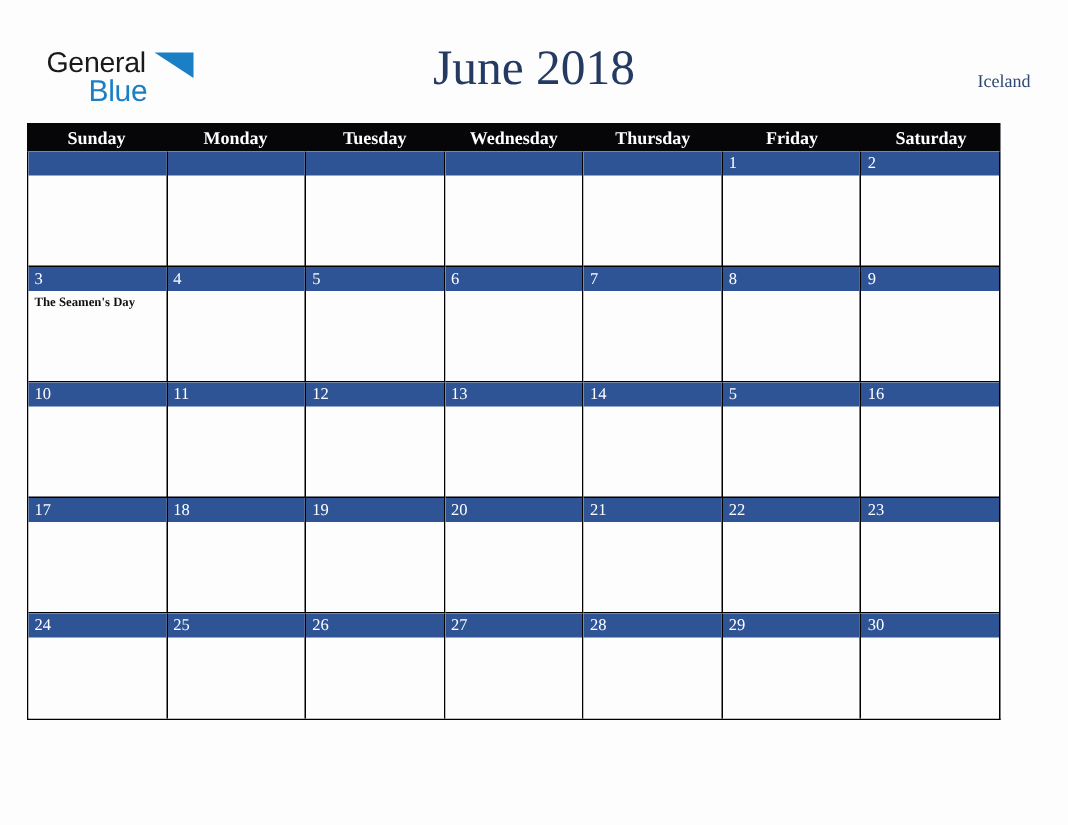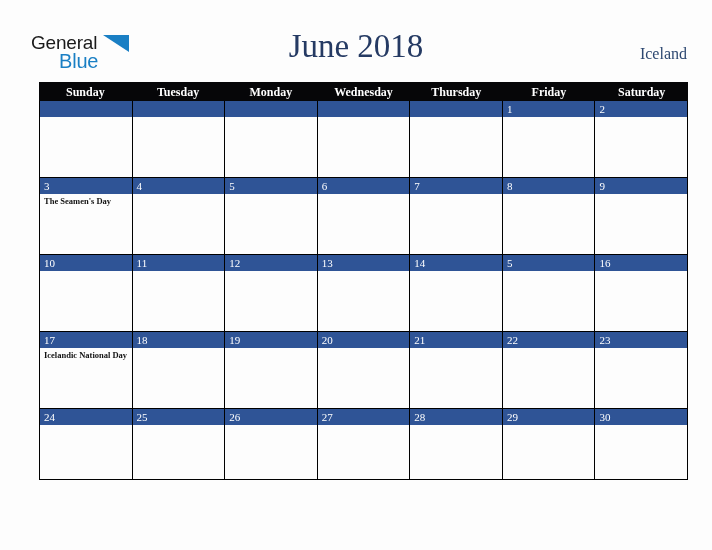--- a/index.html
+++ b/index.html
@@ -80,31 +80,31 @@
     font-weight: 400;
     color: #253a63;
     line-height: 38px;
   }
 
   .country {
     position: absolute;
     right: 25px;
     top: 45px;
     font-family: "Liberation Serif", serif;
-    font-size: 16px;
+    font-size: 12px;
     font-weight: 400;
     color: #2c4770;
     line-height: 18px;
     text-align: center;
   }
 
   
   .calendar {
     position: absolute;
-    left: 39px;
+    left: 18px;
     top: 82px;
     width: 649px;
   }
 
   .dow-row {
     display: flex;
     width: 649px;
     height: 19px;
     background: #060608;
   }
@@ -195,22 +195,22 @@
     <div class="title">June 2018</div>
 
     <div class="country">Iceland</div>
 
   </div>
 
   <div class="calendar">
 
     <div class="dow-row">
       <div class="dow-cell">Sunday</div>
+      <div class="dow-cell">Monday</div>
       <div class="dow-cell">Tuesday</div>
-      <div class="dow-cell">Monday</div>
       <div class="dow-cell">Wednesday</div>
       <div class="dow-cell">Thursday</div>
       <div class="dow-cell">Friday</div>
       <div class="dow-cell">Saturday</div>
     </div>
 
     <div class="grid">
         <div class="week">
           <div class="day">
             <div class="daynum-bar">
@@ -343,23 +343,20 @@
               <span class="daynum">16</span>
             </div>
             <div class="events"></div>
           </div>
         </div>
         <div class="week">
           <div class="day">
             <div class="daynum-bar">
               <span class="daynum">17</span>
             </div>
-            <div class="events">
-              <div class="event">Icelandic National Day</div>
-            </div>
           </div>
           <div class="day">
             <div class="daynum-bar">
               <span class="daynum">18</span>
             </div>
             <div class="events"></div>
           </div>
           <div class="day">
             <div class="daynum-bar">
               <span class="daynum">19</span>

